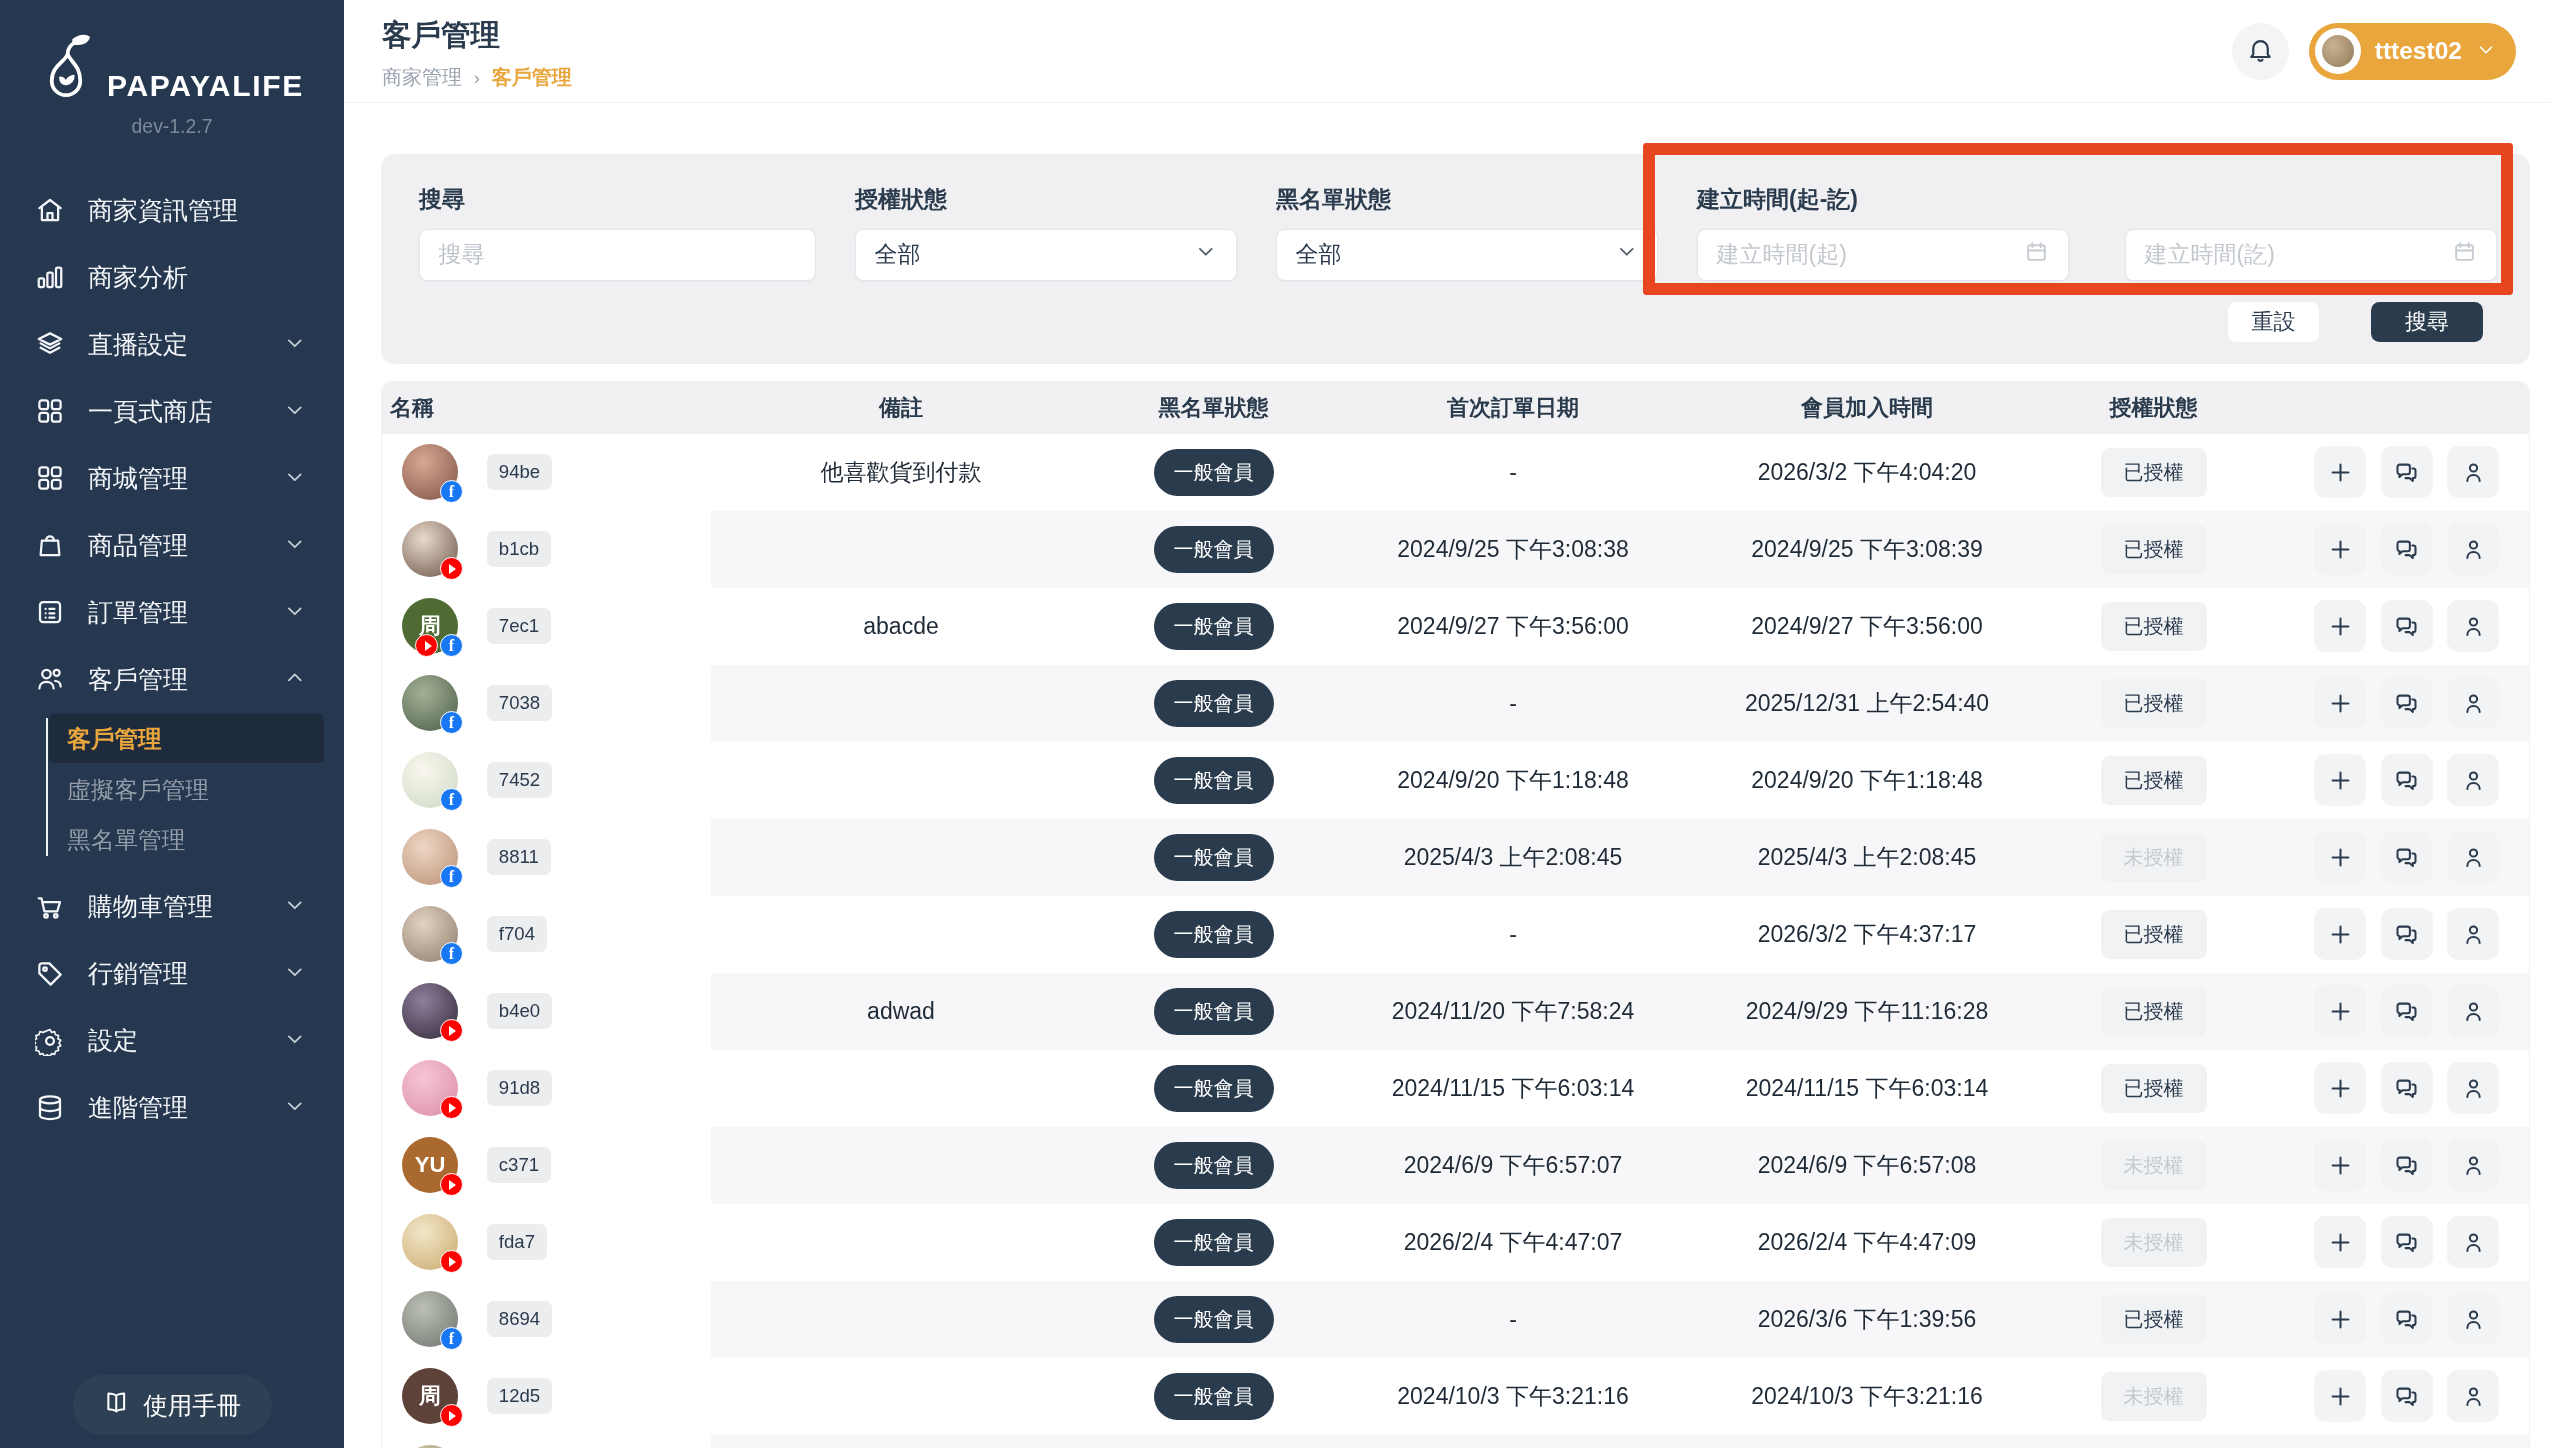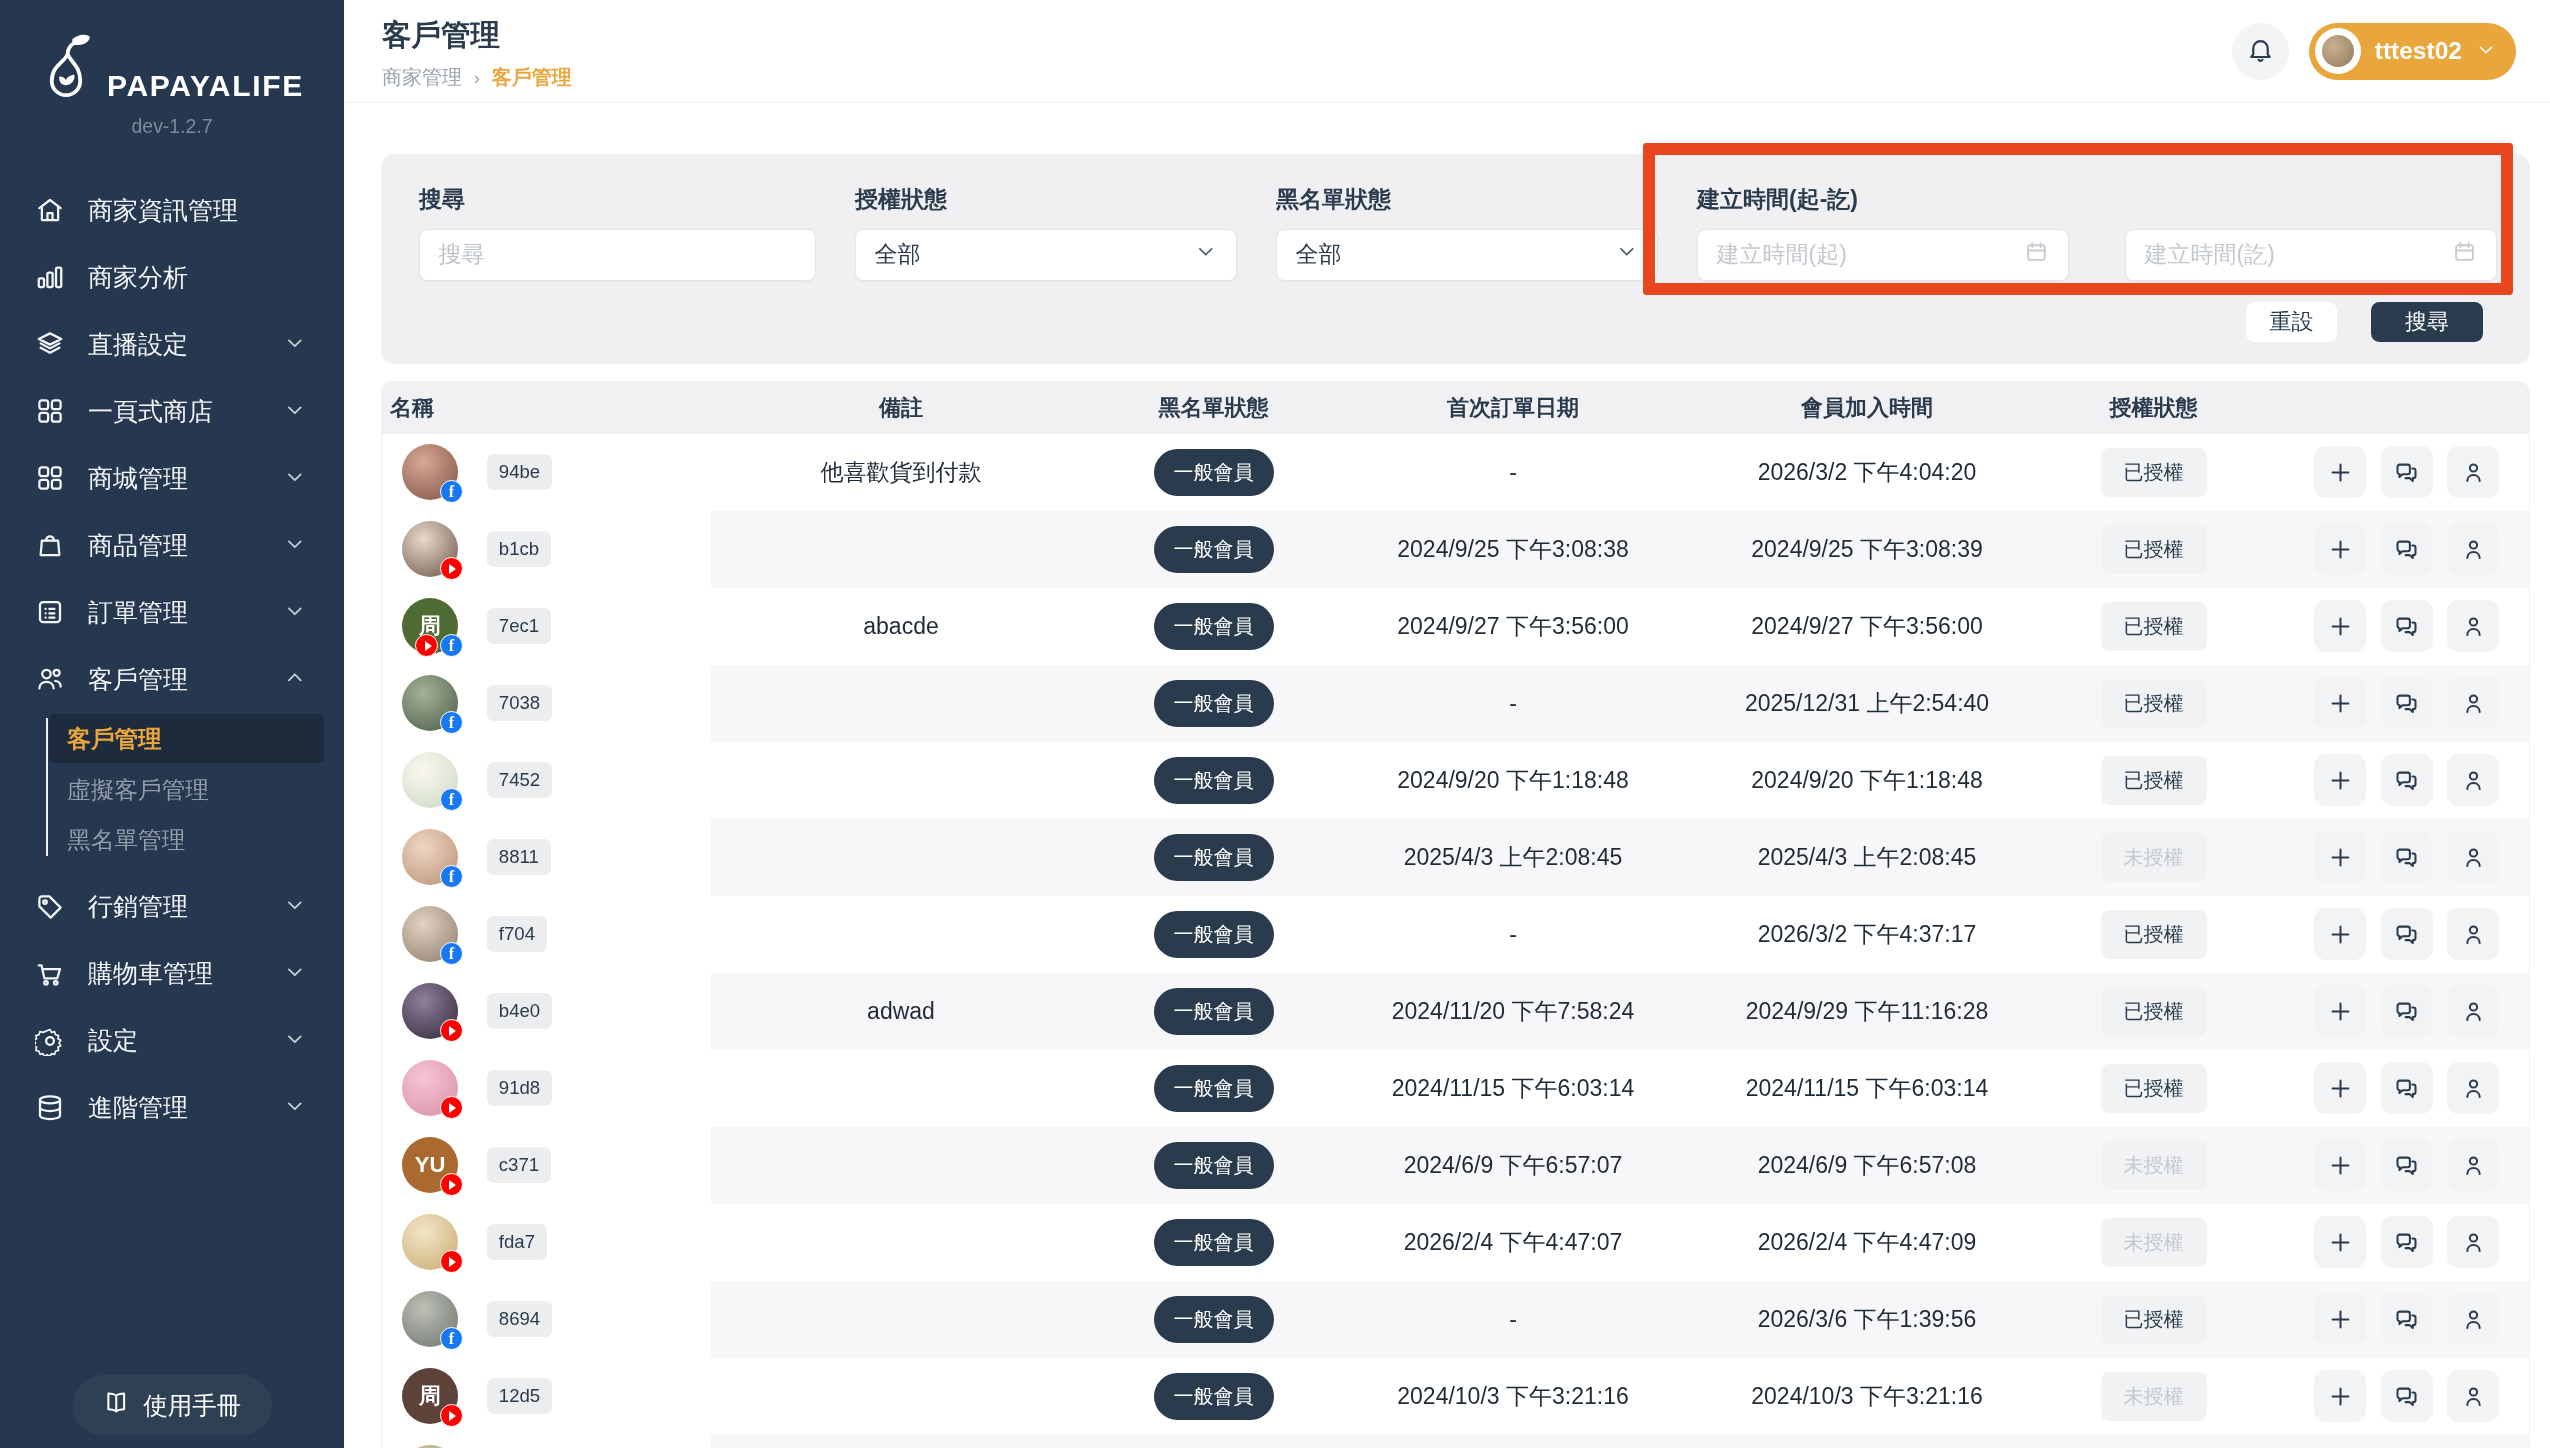--- a/index.html
+++ b/index.html
@@ -55,21 +55,21 @@
   .date-pair { display:flex; gap:56px; }
   .box { height:52px; background:#ffffff; border:1.7px solid #E3E5E9; border-radius:8.4px; display:flex; align-items:center; padding:0 18.6px; font-size:23px; box-shadow:0 0.8px 1.7px rgba(20,30,50,0.04); }
   .box input { border:none; outline:none; font-size:23px; width:100%; font-family:inherit; color:#2B3B4E; background:transparent; }
   .box input::placeholder { color:#BDC2CA; }
   .select-box { justify-content:space-between; cursor:pointer; }
   .select-value { color:#2B3B4E; }
   .select-box svg { width:23.6px; height:23.6px; stroke:#55606E; }
   .date-box { width:380px; justify-content:space-between; }
   .date-ph { color:#C3C8CF; }
   .date-box svg { width:25px; height:25px; stroke:#C6CBD2; }
-  .filter-actions { display:flex; justify-content:flex-end; gap:34px; margin-top:21px; padding-right:15px; }
+  .filter-actions { display:flex; justify-content:flex-end; gap:52px; margin-top:21px; padding-right:15px; }
   .btn-reset { height:40px; padding:0 23.6px; background:#ffffff; border-radius:8.4px; display:flex; align-items:center; font-size:22px; color:#2B3B4E; cursor:pointer; }
   .btn-search { height:40px; padding:0 34px; background:#2B3B4E; border-radius:8.4px; display:flex; align-items:center; font-size:22px; color:#ffffff; cursor:pointer; }
 
   
   .table-card { margin-top:17px; background:#ffffff; border-radius:11.8px 11.8px 0 0; overflow:hidden; border:0.8px solid #F0F1F3; border-bottom:none; }
   .t-grid { display:grid; grid-template-columns:329px 380px 245px 354px 354px 219px 1fr; align-items:center; }
   .t-head { background:#F1F1F3; height:52px; font-size:22px; font-weight:bold; color:#2B3B4E; }
   .t-head .th { text-align:center; }
   .t-head .th.first { text-align:left; padding-left:8px; }
   .t-row { height:77px; background:#ffffff; }
@@ -227,39 +227,39 @@
   </div>
 <div class="submenu">
         <span class="submenu-line"></span>
         <div class="sub-item active">客戶管理</div>
         <div class="sub-item">虛擬客戶管理</div>
         <div class="sub-item">黑名單管理</div>
       </div>
   <div class="nav-item">
     <span class="nav-icon">
           <svg class="ic" viewBox="0 0 24 24">
-            <path d="M3.5 11.5 V5.5 a2 2 0 0 1 2 -2 h6 l9 9 -8 8 z"></path>
-            <circle cx="8" cy="8" r="1.4"></circle>
-          </svg>
-        </span>
-    <span class="nav-label">行銷管理</span>
-    <span class="nav-chevron"><svg class="ic" viewBox="0 0 24 24" stroke-width="2.2">
-            <path d="M6 9.5 l6 6 6 -6"></path>
-          </svg></span>
-  </div>
-
-  <div class="nav-item">
-    <span class="nav-icon">
-          <svg class="ic" viewBox="0 0 24 24">
             <path d="M3 5 h2.2 l2.3 10.5 h10.3 l2.2 -7.5 H6.2"></path>
             <circle cx="8.8" cy="19" r="1.4"></circle>
             <circle cx="16.6" cy="19" r="1.4"></circle>
           </svg>
         </span>
     <span class="nav-label">購物車管理</span>
+    <span class="nav-chevron"><svg class="ic" viewBox="0 0 24 24" stroke-width="2.2">
+            <path d="M6 9.5 l6 6 6 -6"></path>
+          </svg></span>
+  </div>
+
+  <div class="nav-item">
+    <span class="nav-icon">
+          <svg class="ic" viewBox="0 0 24 24">
+            <path d="M3.5 11.5 V5.5 a2 2 0 0 1 2 -2 h6 l9 9 -8 8 z"></path>
+            <circle cx="8" cy="8" r="1.4"></circle>
+          </svg>
+        </span>
+    <span class="nav-label">行銷管理</span>
     <span class="nav-chevron"><svg class="ic" viewBox="0 0 24 24" stroke-width="2.2">
             <path d="M6 9.5 l6 6 6 -6"></path>
           </svg></span>
   </div>
 
   <div class="nav-item">
     <span class="nav-icon">
           <svg class="ic" viewBox="0 0 24 24">
             <circle cx="12" cy="12" r="3.1"></circle>
             <path d="M12 2.8 l1.2 2.3 2.5 -0.6 0.7 2.5 2.5 0.7 -0.6 2.5 2.3 1.2 -1.4 2.2 1.4 2.2 -2.3 1.2 0.6 2.5 -2.5 0.7 -0.7 2.5 -2.5 -0.6 -1.2 2.3 -2.2 -1.4 -2.2 1.4 -1.2 -2.3 -2.5 0.6 -0.7 -2.5 -2.5 -0.7 0.6 -2.5 -2.3 -1.2 1.4 -2.2 -1.4 -2.2 2.3 -1.2 -0.6 -2.5 2.5 -0.7 0.7 -2.5 2.5 0.6 z" stroke-width="1.3"></path>

